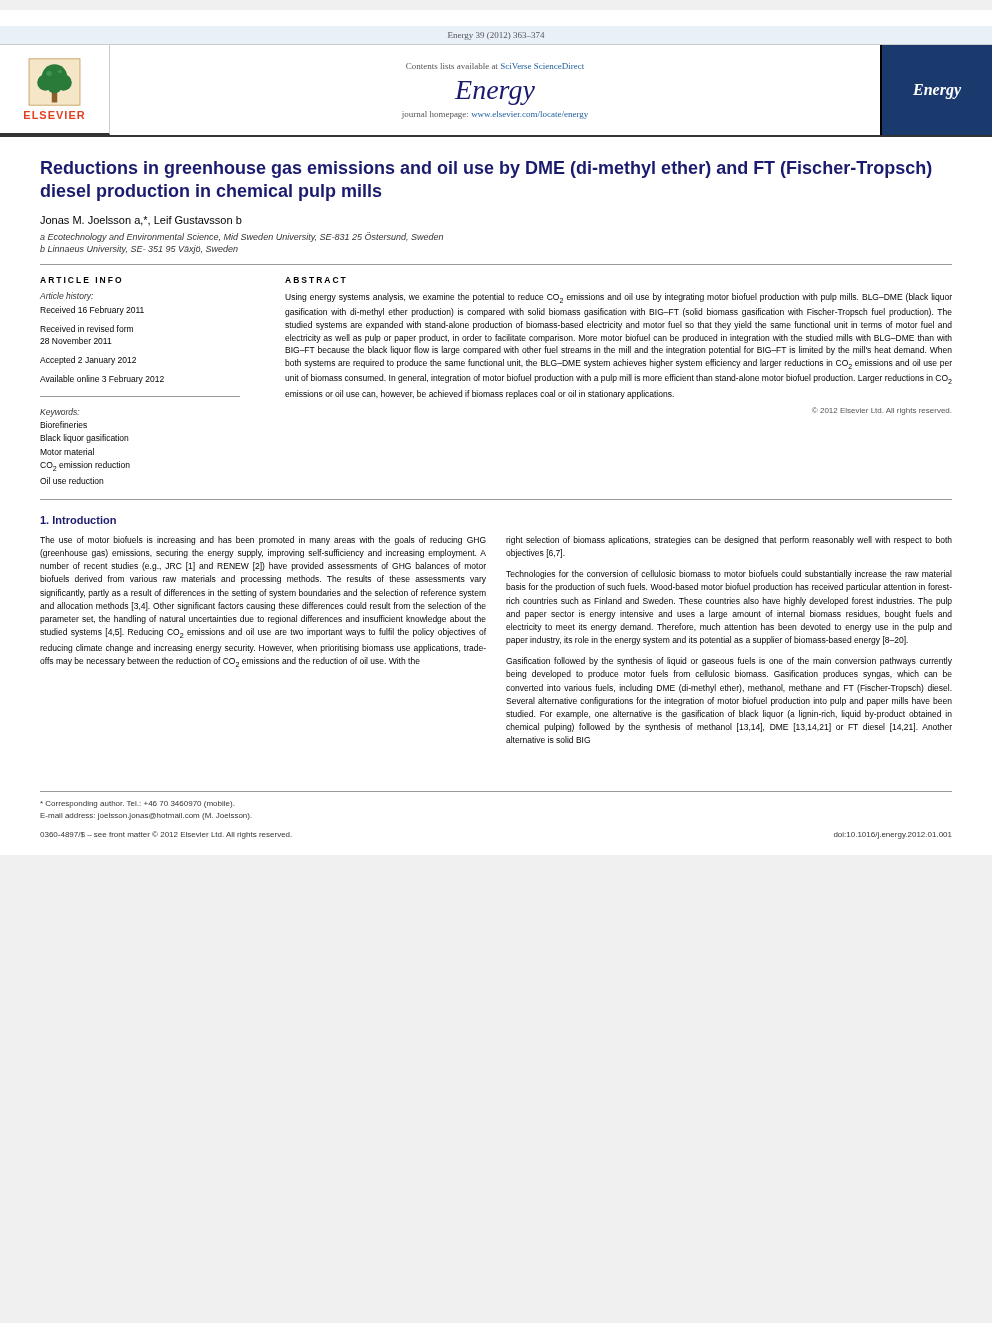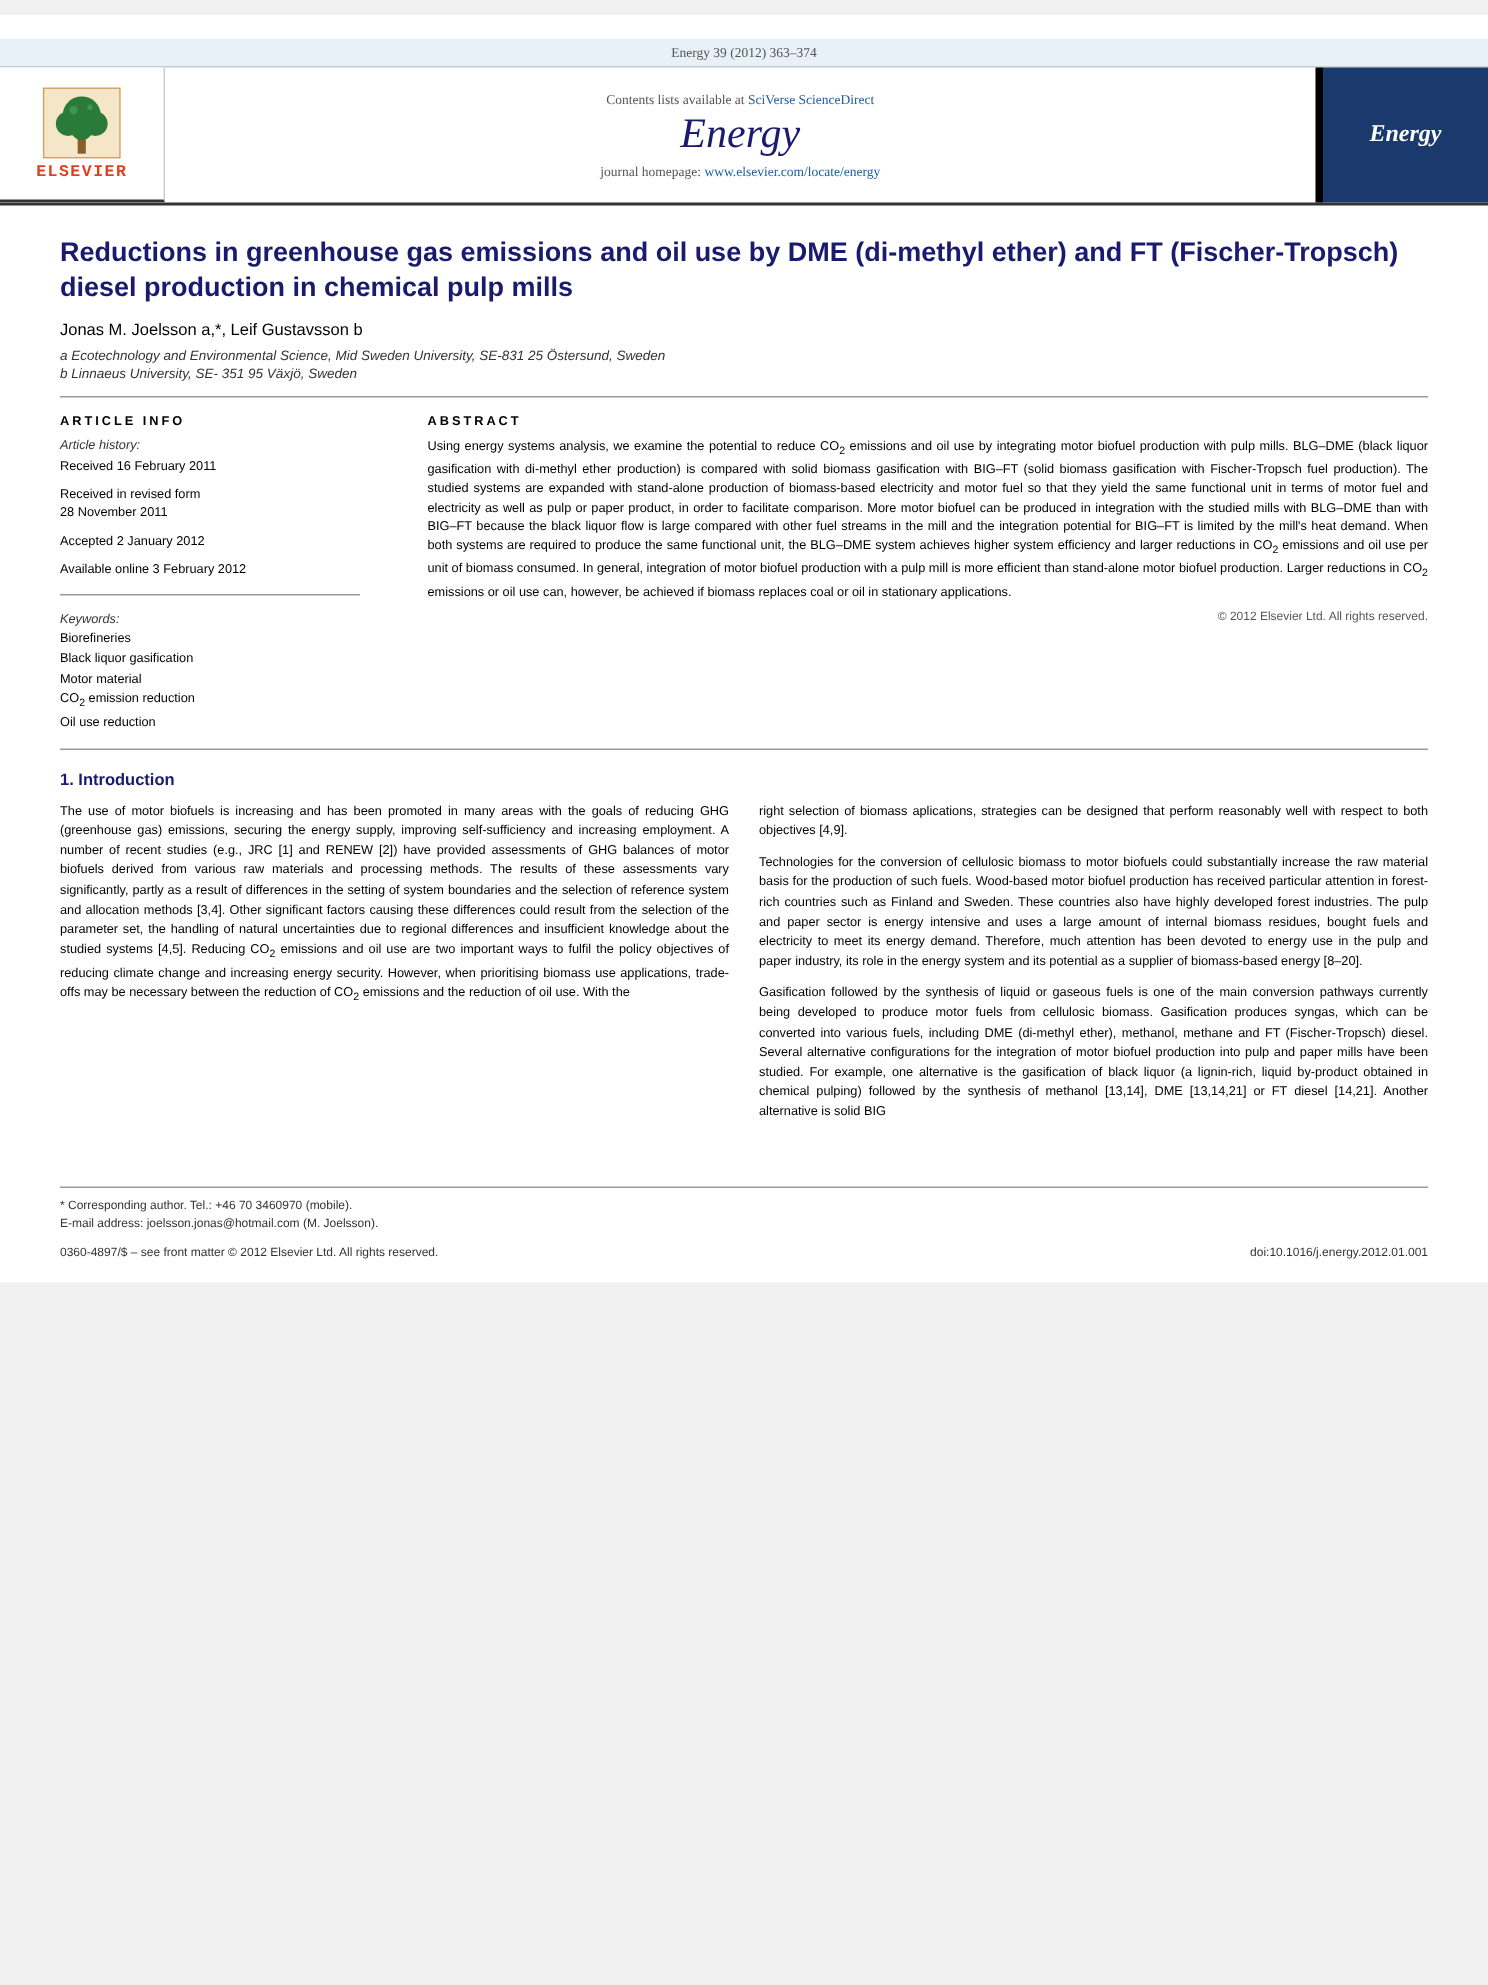--- a/index.html
+++ b/index.html
@@ -52,31 +52,31 @@
     .elsevier-inner {
       display: flex;
       flex-direction: column;
       align-items: center;
     }
     .elsevier-wordmark {
       font-size: 11px;
       font-weight: bold;
       color: #e04020;
       letter-spacing: 1px;
-      font-family: Liberation Mono, monospace;
+      font-family: Liberation Sans, sans-serif;
       margin-top: 2px;
     }
     .journal-header .center-section {
       flex: 1;
       display: flex;
       flex-direction: column;
       align-items: center;
       justify-content: center;
       padding: 8px 20px;
-      border-right: 5px solid #000000;
+      border-right: 2px solid #000000;
     }
     .sciverse-line {
       font-size: 9px;
       color: #555;
       margin-bottom: 4px;
     }
     .journal-title-big {
       font-size: 28px;
       font-family: 'Times New Roman', Times, serif;
       font-style: italic;
@@ -371,21 +371,21 @@
       <div class="intro-two-col">
 
         <div class="intro-col">
           <p>
             The use of motor biofuels is increasing and has been promoted in many areas with the goals of reducing GHG (greenhouse gas) emissions, securing the energy supply, improving self-sufficiency and increasing employment. A number of recent studies (e.g., JRC [1] and RENEW [2]) have provided assessments of GHG balances of motor biofuels derived from various raw materials and processing methods. The results of these assessments vary significantly, partly as a result of differences in the setting of system boundaries and the selection of reference system and allocation methods [3,4]. Other significant factors causing these differences could result from the selection of the parameter set, the handling of natural uncertainties due to regional differences and insufficient knowledge about the studied systems [4,5]. Reducing CO<sub>2</sub> emissions and oil use are two important ways to fulfil the policy objectives of reducing climate change and increasing energy security. However, when prioritising biomass use applications, trade-offs may be necessary between the reduction of CO<sub>2</sub> emissions and the reduction of oil use. With the
           </p>
         </div>
 
         <div class="intro-col">
           <p>
-            right selection of biomass aplications, strategies can be designed that perform reasonably well with respect to both objectives [4,9].
+            right selection of biomass aplications, strategies can be designed that perform reasonably well with respect to both objectives [6,7].
           </p>
           <p>
             Technologies for the conversion of cellulosic biomass to motor biofuels could substantially increase the raw material basis for the production of such fuels. Wood-based motor biofuel production has received particular attention in forest-rich countries such as Finland and Sweden. These countries also have highly developed forest industries. The pulp and paper sector is energy intensive and uses a large amount of internal biomass residues, bought fuels and electricity to meet its energy demand. Therefore, much attention has been devoted to energy use in the pulp and paper industry, its role in the energy system and its potential as a supplier of biomass-based energy [8–20].
           </p>
           <p>
             Gasification followed by the synthesis of liquid or gaseous fuels is one of the main conversion pathways currently being developed to produce motor fuels from cellulosic biomass. Gasification produces syngas, which can be converted into various fuels, including DME (di-methyl ether), methanol, methane and FT (Fischer-Tropsch) diesel. Several alternative configurations for the integration of motor biofuel production into pulp and paper mills have been studied. For example, one alternative is the gasification of black liquor (a lignin-rich, liquid by-product obtained in chemical pulping) followed by the synthesis of methanol [13,14], DME [13,14,21] or FT diesel [14,21]. Another alternative is solid BIG
           </p>
         </div>
       </div>
     </div>

